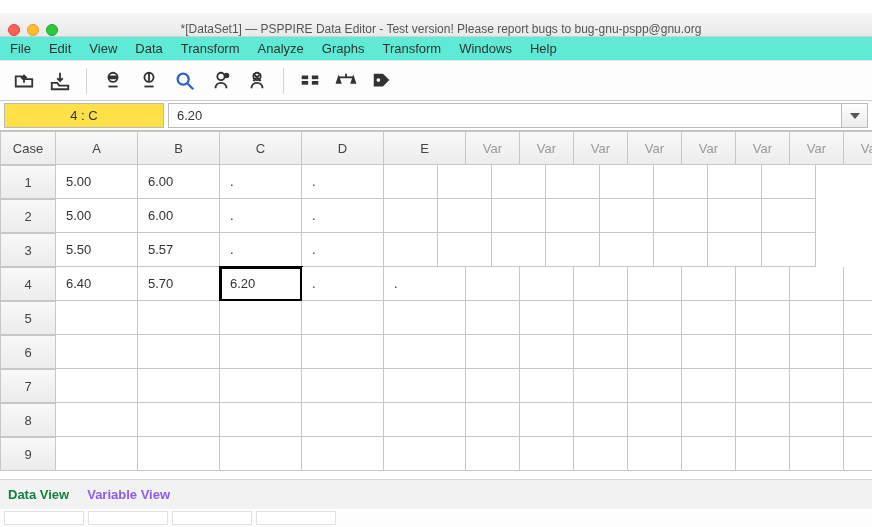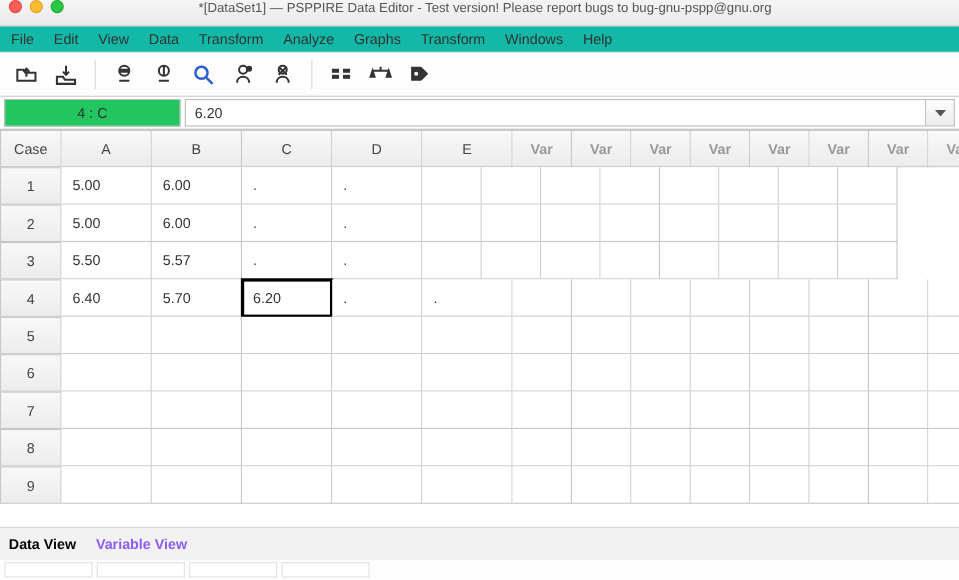--- a/index.html
+++ b/index.html
@@ -1,59 +1,59 @@
 <!DOCTYPE html>
 <html><head>
 <meta charset="utf-8">
 <style>
   * { box-sizing: border-box; margin: 0; padding: 0; }
   body { font-family: -apple-system, "Helvetica Neue", Arial, sans-serif; font-size: 13px; color: #333; background: #fff; width: 872px; height: 527px; overflow: hidden; display: flex; flex-direction: column; }
 
-  .titlebar { height: 24px; background: linear-gradient(#f5f5f5,#e9e9e9); display:flex; align-items:flex-start; padding:0 8px; border-bottom:1px solid #d0d0d0; }
+  .titlebar { height: 24px; background: linear-gradient(#f5f5f5,#e9e9e9); display:flex; align-items:flex-end; padding:0 8px; border-bottom:1px solid #d0d0d0;margin-top:13px; }
   .traffic { display:flex; gap:7px; }
   .tl-btn { width:12px; height:12px; border-radius:50%; }
   .tl-close { background:#ff5f57; border:1px solid #e04343; }
   .tl-min   { background:#ffbd2e; border:1px solid #e0a029; }
   .tl-max   { background:#28c940; border:1px solid #1fa531; }
   .title-text { flex:1; text-align:center; font-size:12px; color:#555; padding-right:40px; }
 
-  .menubar { height:24px; display:flex; align-items:center; gap:18px; padding:0 10px; border-bottom:1px solid #e5e5e5; background:#14b8a6; }
+  .menubar { height:24px; display:flex; align-items:center; gap:18px; padding:0 10px; border-bottom:1px solid #e5e5e5; background:#5eead4; }
   .menubar span { font-size:13px; color:#333; cursor:default; }
 
   .toolbar { height:40px; display:flex; align-items:center; gap:8px; padding:0 10px; border-bottom:1px solid #ccc; background:#fdfdfd; }
   .tool-btn { width:28px; height:28px; display:flex; align-items:center; justify-content:center; border-radius:3px; color:#444; }
   .tool-btn svg { width:22px; height:22px; }
   .tool-sep { width:1px; height:26px; background:#d4d4d4; margin:0 4px; }
 
   .cellref-row { height:30px; display:flex; align-items:stretch; border-bottom:1px solid #bbb; }
-  .cellref-box { width:160px; border:1px solid #bbb; margin:2px 4px 2px 4px; display:flex; align-items:center; justify-content:center; font-size:13px; background:#22c55e; }
+  .cellref-box { width:160px; border:1px solid #bbb; margin:2px 4px 2px 4px; display:flex; align-items:center; justify-content:center; font-size:13px; background:#fde047; }
   .cellval-wrap { flex:1; display:flex; margin:2px 4px 2px 0; }
   .cellval-box { flex:1; border:1px solid #bbb; display:flex; align-items:center; padding:0 8px; font-size:13px; background:#fff; }
   .cellval-dd { width:26px; border:1px solid #bbb; border-left:none; background:linear-gradient(#fdfdfd,#ececec); display:flex; align-items:center; justify-content:center; }
   .cellval-dd svg { width:10px; height:6px; }
 
   .data-area { flex:1; overflow:hidden; position:relative; display:flex; flex-direction:row; }
   .grid { display:flex; flex-direction:column; }
   .grow { display:flex; }
   .hcell, .rcell, .dcell { border-right:1px solid #c7c7c7; border-bottom:1px solid #c7c7c7; height:34px; display:flex; align-items:center; }
   .hcell { background:linear-gradient(#f8f8f8,#ececec); justify-content:center; font-size:13px; color:#444; border-top:1px solid #c7c7c7; }
-  .hcell.var-empty { color:#999;font-weight:bold; }
+  .hcell.var-empty { color:#999; }
   .corner { width:56px; border-left:1px solid #c7c7c7; }
   .rowhdr { width:56px; background:linear-gradient(#f8f8f8,#ececec); justify-content:center; font-size:13px; color:#444; border-left:1px solid #c7c7c7; }
   .dcell { justify-content:flex-start; padding:0 10px; font-size:13px; background:#fff; }
   .selected-cell { outline:3px solid #000; outline-offset:-2px; }
   .colw-data { width:82px; }
   .colw-var { width:54px; }
 
   .scrollstub { height:14px; background:#fafafa; border-top:1px solid #ddd; position:relative; }
   .scrollstub .thumb { position:absolute; left:6px; top:5px; width:70px; height:5px; background:#4a7fe8; border-radius:3px; }
 
   .tabbar { height:30px; background:#f2f2f2; border-top:1px solid #d5d5d5; display:flex; align-items:center; padding:0 8px; gap:18px; }
   .tab { font-size:13px; color:#8b5cf6; font-weight:600; }
-  .tab.active { color:#000000; }
+  .tab.active { color:#15803d; }
 
   .statusbar { height:18px; display:flex; padding:2px 4px; gap:4px; background:#fdfdfd; }
   .status-slot { flex:0 0 80px; height:14px; border:1px solid #e0e0e0; background:#fff; }
 </style>
 </head>
 <body>
 
 <div class="titlebar">
   <div class="traffic">
     <div class="tl-btn tl-close"></div>

